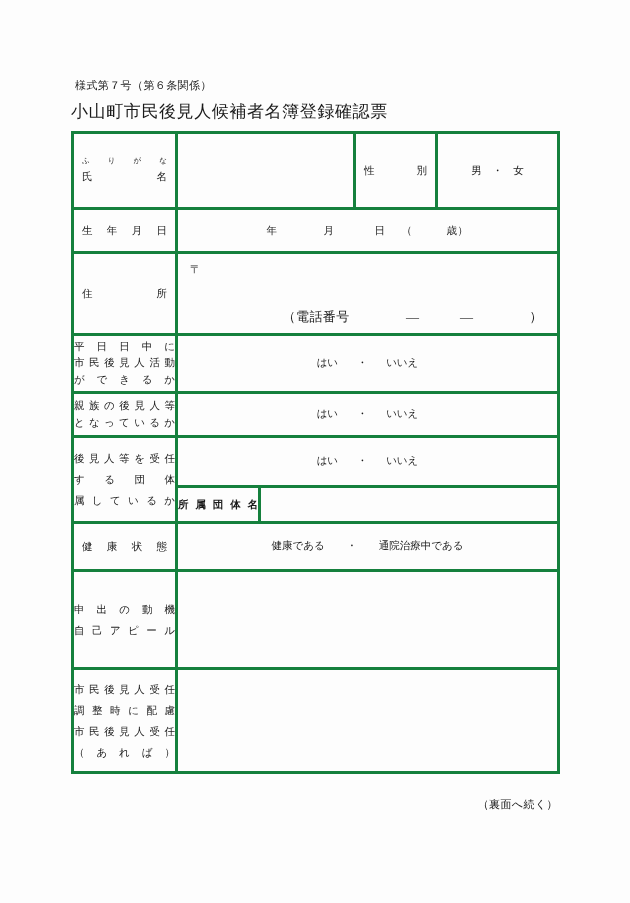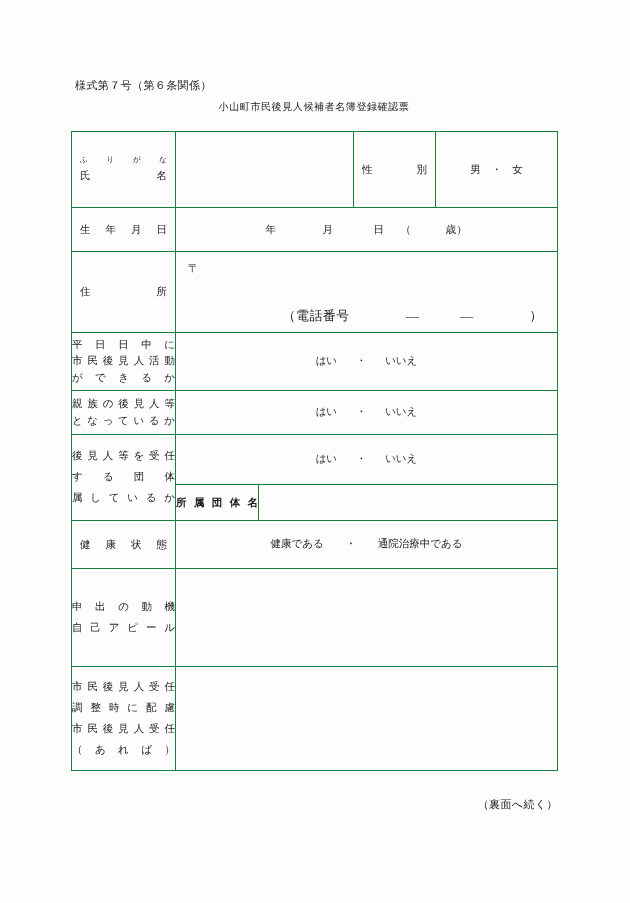--- a/index.html
+++ b/index.html
@@ -28,35 +28,35 @@
     font-size: 11px;
     letter-spacing: 0.4px;
     white-space: nowrap;
     margin-top: 16px;
   }
   .doc-title {
     position: absolute;
     left: 71px;
     top: 100px;
     width: 486px;
-    text-align: center;
-    font-size: 10px;
+    text-align: left;
+    font-size: 17px;
     letter-spacing: 0.6px;
     white-space: nowrap;
   }
   table.formtbl {
     position: absolute;
     left: 71px;
     top: 131px;
     width: 486px;
     border-collapse: collapse;
     table-layout: fixed;
   }
   table.formtbl td {
-    border: 1px solid #15803d;
+    border: 3px solid #15803d;
     font-size: 10.5px;
     vertical-align: middle;
     padding: 0;
     background: #fdfdfd;
   }
   
   .lbl {
     text-align: center;
     padding: 0 6px;
     line-height: 1.85;
@@ -73,21 +73,20 @@
     font-size: 7.5px;
     display: block;
     text-align: justify;
     text-align-last: justify;
     padding: 0 8px;
     line-height: 1.6;
   }
   .lbl-block {
     padding: 0 6px;
     line-height: 2.0;
-    font-family: Liberation Mono, monospace;
   }
   .lbl-block span {
     display: block;
     text-align: justify;
     text-align-last: justify;
   }
   .lbl-tight span {
     display: block;
     text-align: justify;
     text-align-last: justify;

